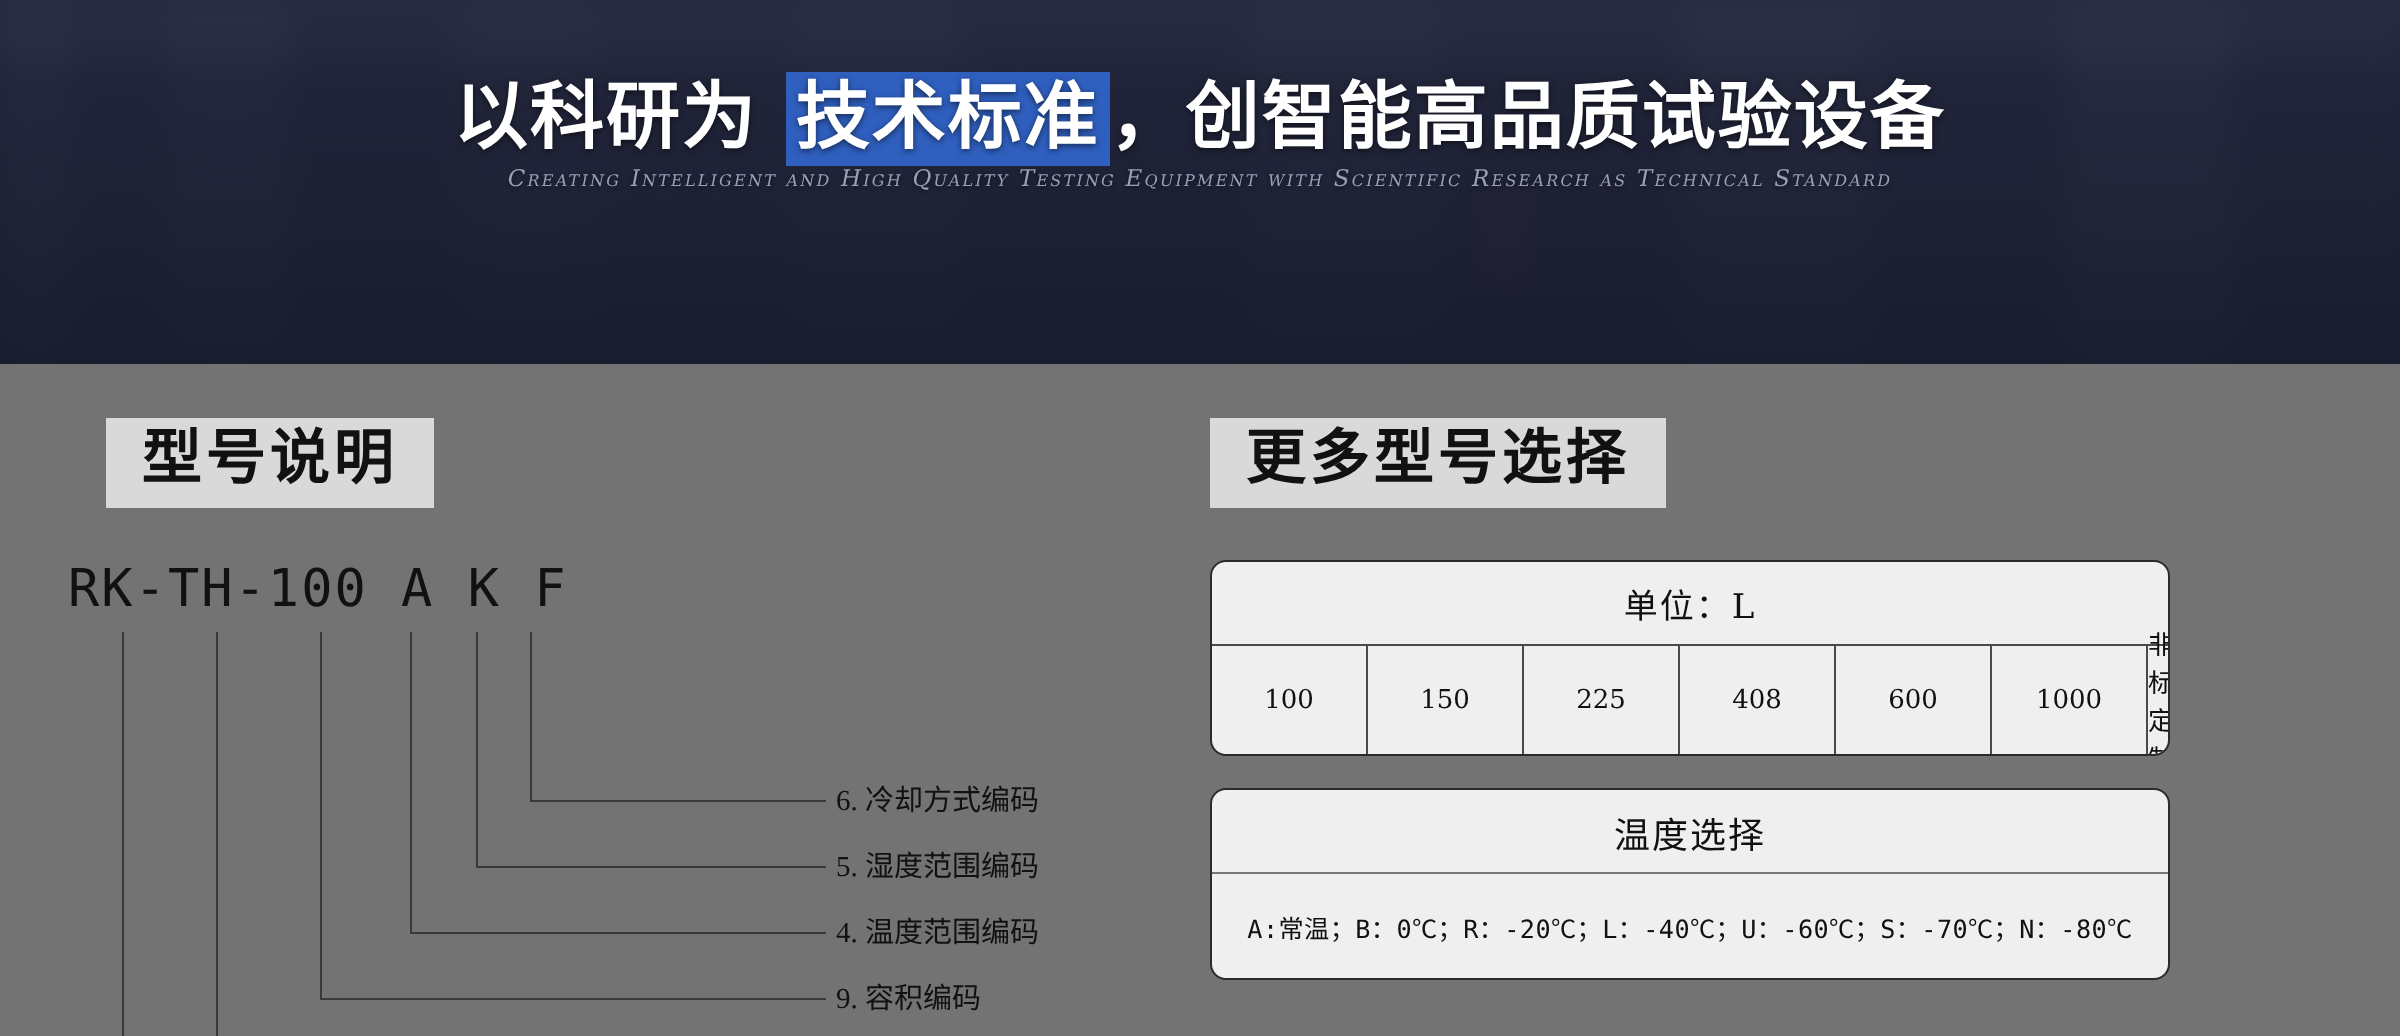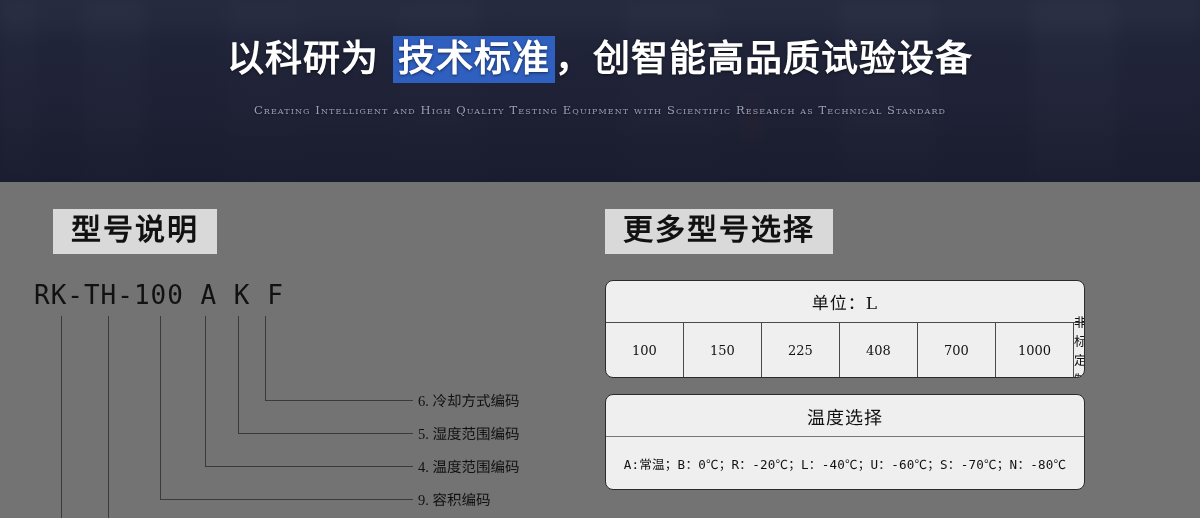--- a/index.html
+++ b/index.html
@@ -71,28 +71,28 @@
     font-size:37px; font-weight:700;
     color:#ffffff; letter-spacing:1px;
     line-height:1.25; white-space:nowrap;
     text-shadow:0 1px 3px rgba(0,0,0,.55);
   }
   .banner-title .hl {
     background:#2f5fbf; color:#ffffff;
     padding:1px 5px 3px 5px;
   }
   .banner-sub {
-    margin-top:21px;
     font-family:"DejaVu Serif", serif;
     font-size:11.5px;
     font-variant:small-caps;
     letter-spacing:1.1px;
     color:#9aa0b8;
     white-space:nowrap;
     text-shadow:0 1px 2px rgba(0,0,0,.5);
+    font-style:italic;
   }
 
   
   .content { position:relative; width:1200px; height:336px; background:#737373; }
 
   .section-title {
     position:absolute;
     font-family:"DejaVu Serif", serif;
     font-size:30px; font-weight:700; color:#111111;
     background:#d9d9d9;
@@ -214,21 +214,21 @@
 
     </div>
 
     <div class="tbl" id="tbl-volume">
       <div class="tbl-head">单位：L</div>
       <div class="tbl-row">
         <div class="tbl-cell">100</div>
         <div class="tbl-cell">150</div>
         <div class="tbl-cell">225</div>
         <div class="tbl-cell">408</div>
-        <div class="tbl-cell">700</div>
+        <div class="tbl-cell">600</div>
         <div class="tbl-cell">1000</div>
         <div class="tbl-cell wide">非标定制</div>
       </div>
     </div>
 
     <div class="tbl" id="tbl-temp">
       <div class="tbl-head">温度选择</div>
       <div class="tbl-note">A:常温；B：0℃；R：-20℃；L：-40℃；U：-60℃；S：-70℃；N：-80℃</div>
     </div>
 

